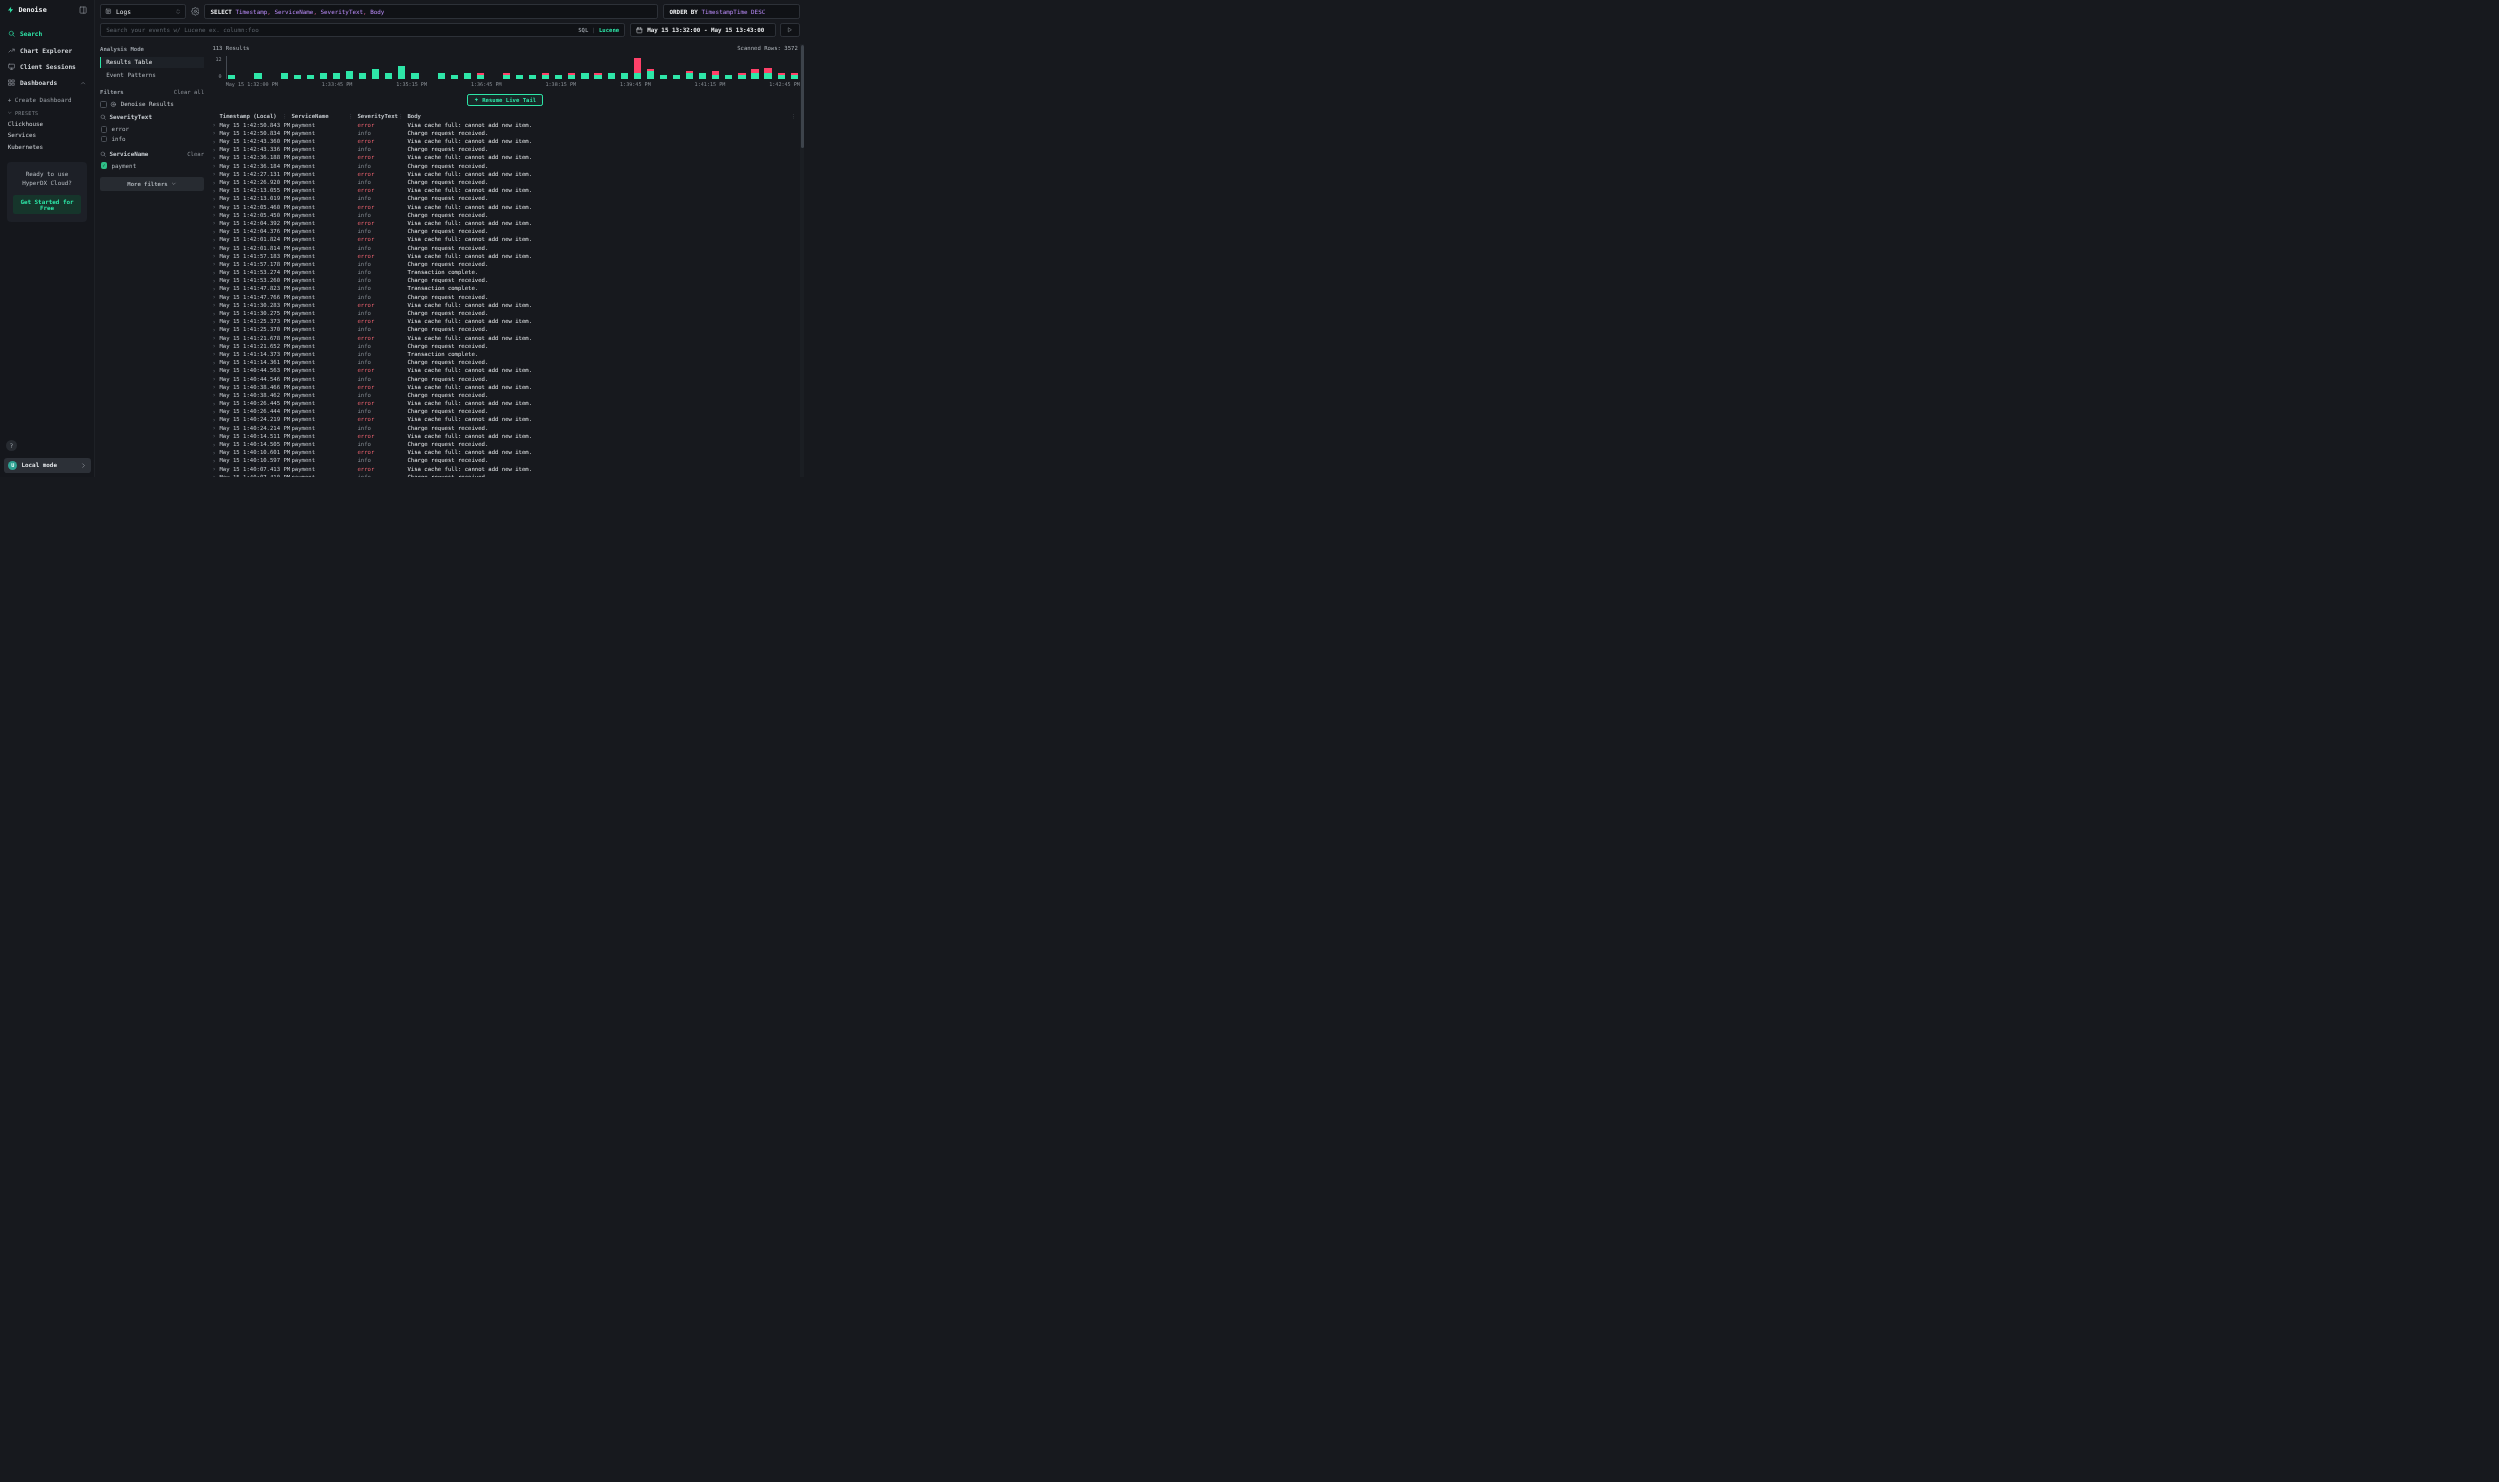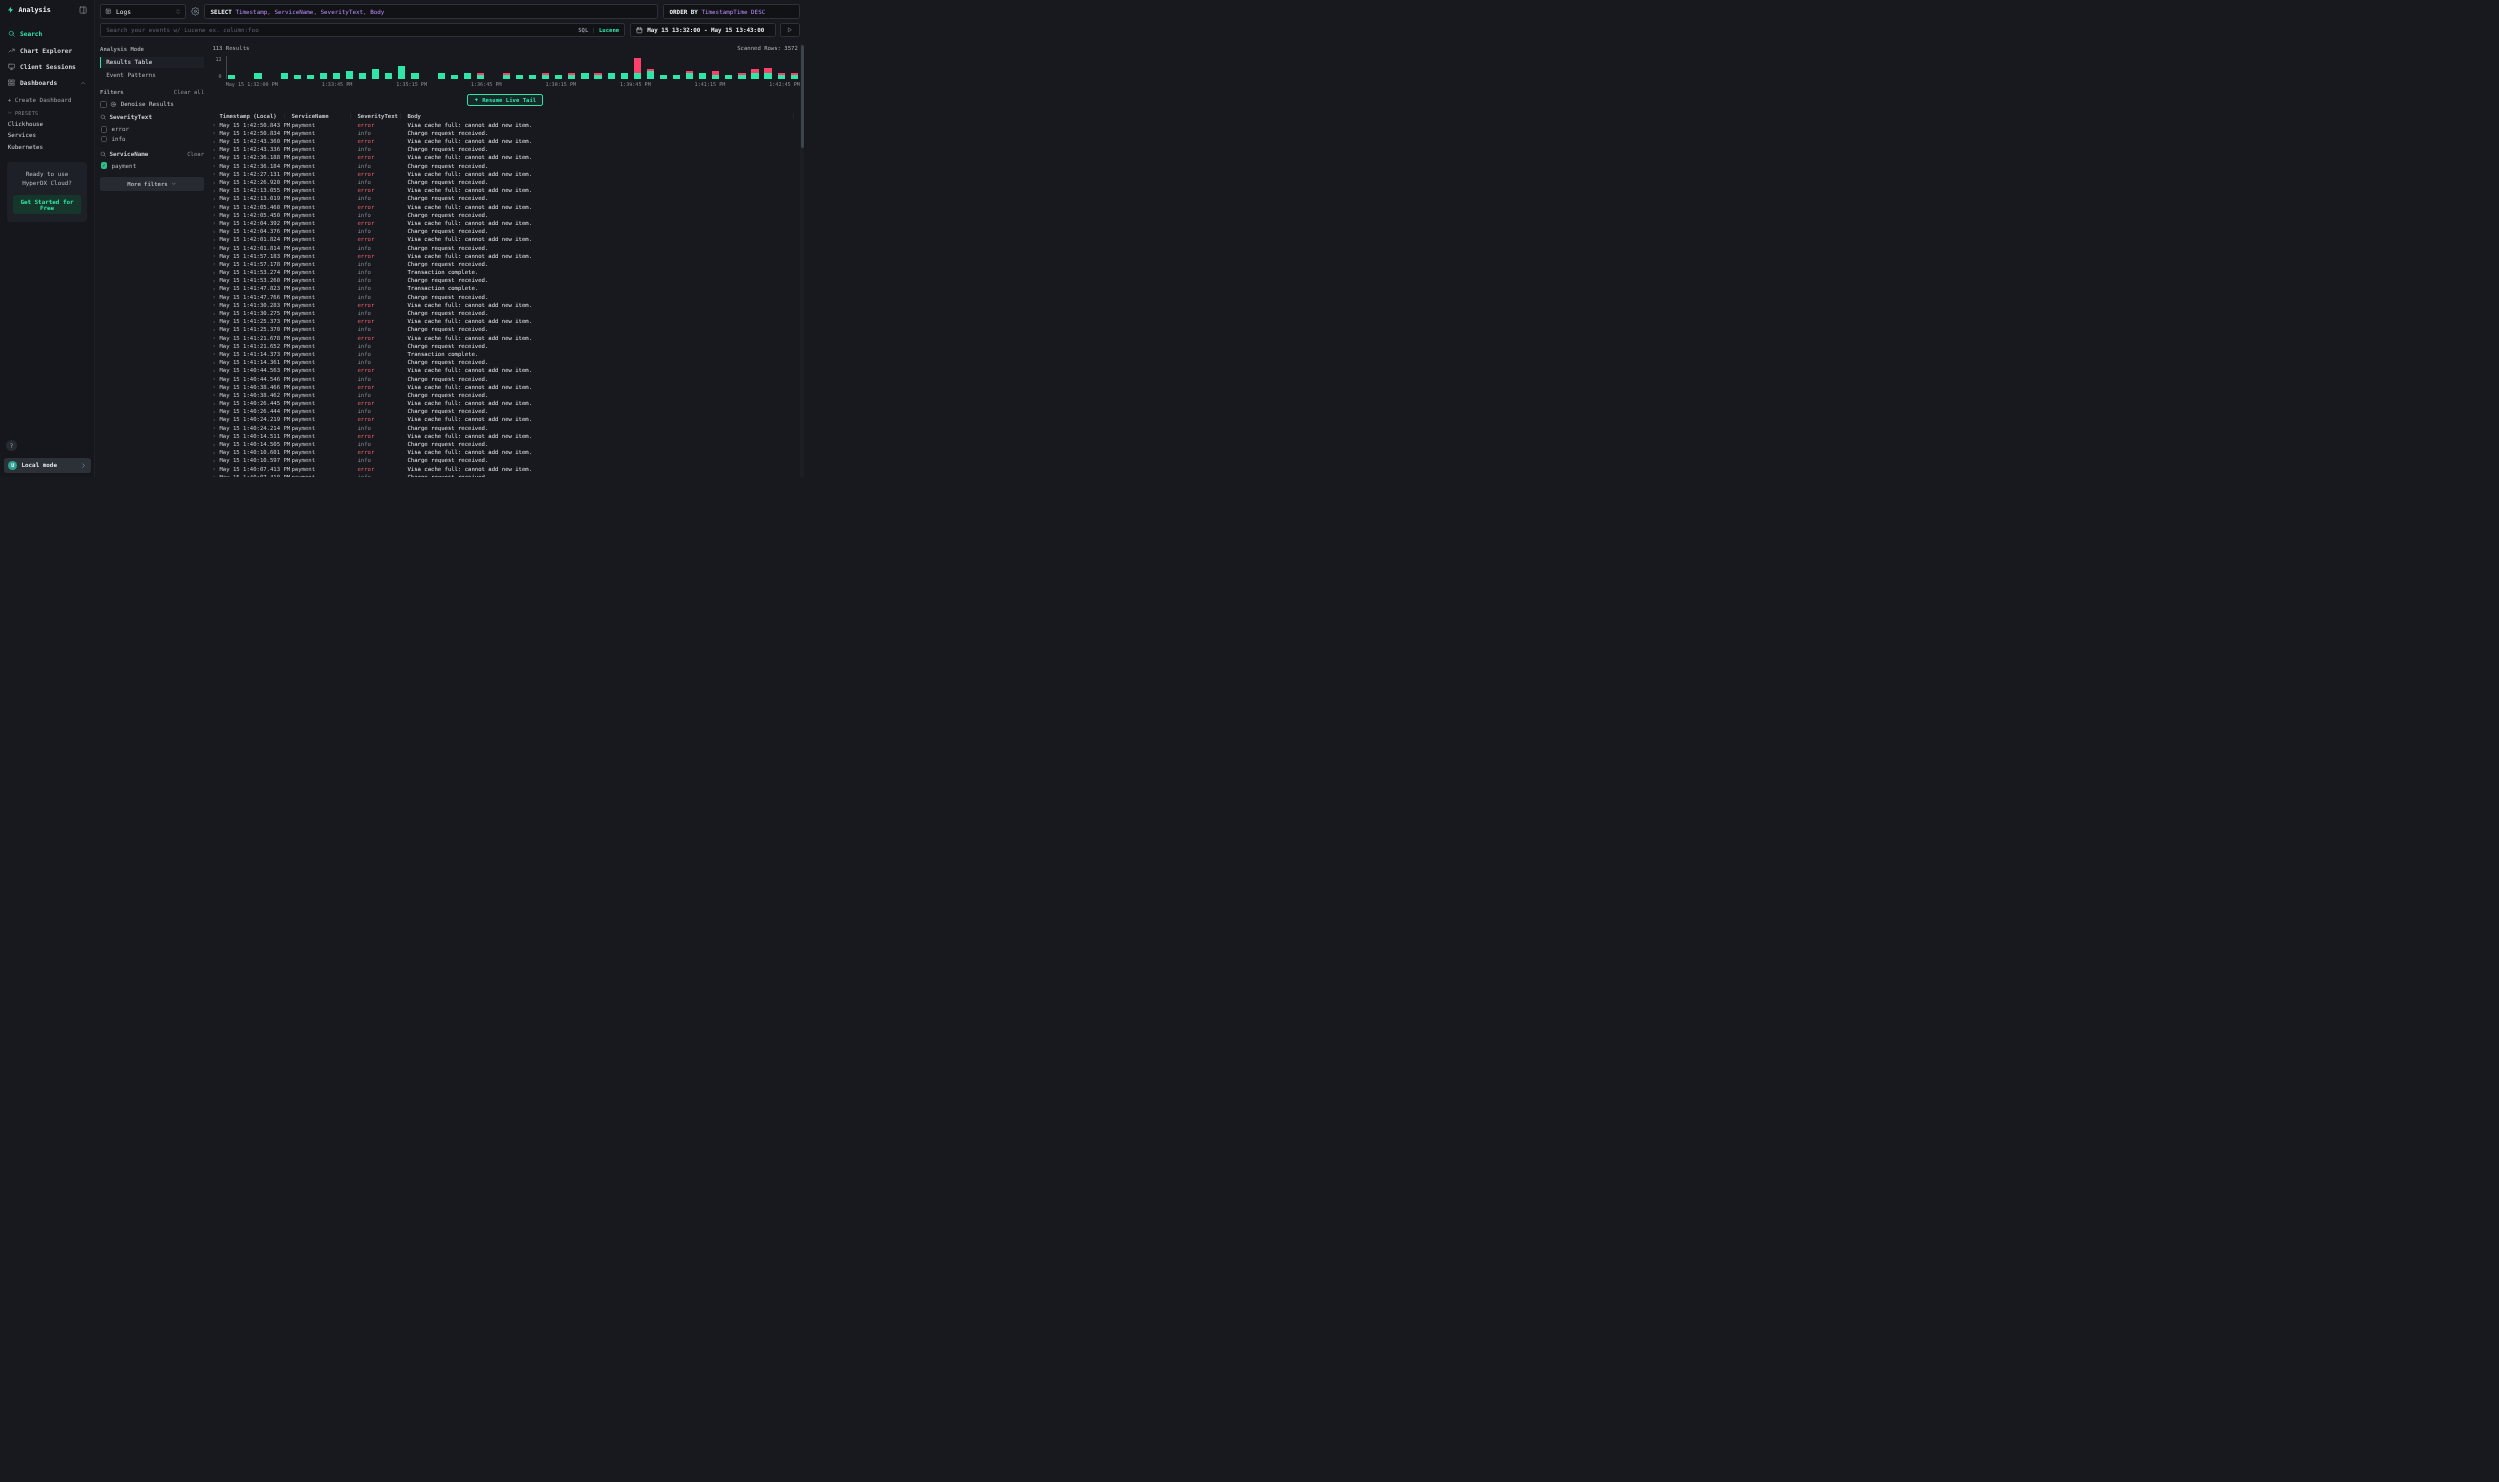--- a/index.html
+++ b/index.html
@@ -117,21 +117,21 @@
 
 <div class="app">
 
   <aside class="sidebar">
     <div class="logo-row">
       <span class="icon logo-bolt filled">
           <svg viewBox="0 0 24 24">
             <polygon points="13 2 3 14 10 14 9 22 19 10 12 10"></polygon>
           </svg>
         </span>
-      <span class="logo-name">Analysis</span>
+      <span class="logo-name">Denoise</span>
       <span class="icon panel-icon">
           <svg viewBox="0 0 24 24">
             <rect x="3" y="3" width="18" height="18" rx="2"></rect>
             <line x1="14" y1="3" x2="14" y2="21"></line>
           </svg>
         </span>
     </div>
     <nav class="nav">
         <div class="nav-item active">
           <span class="icon nico">

